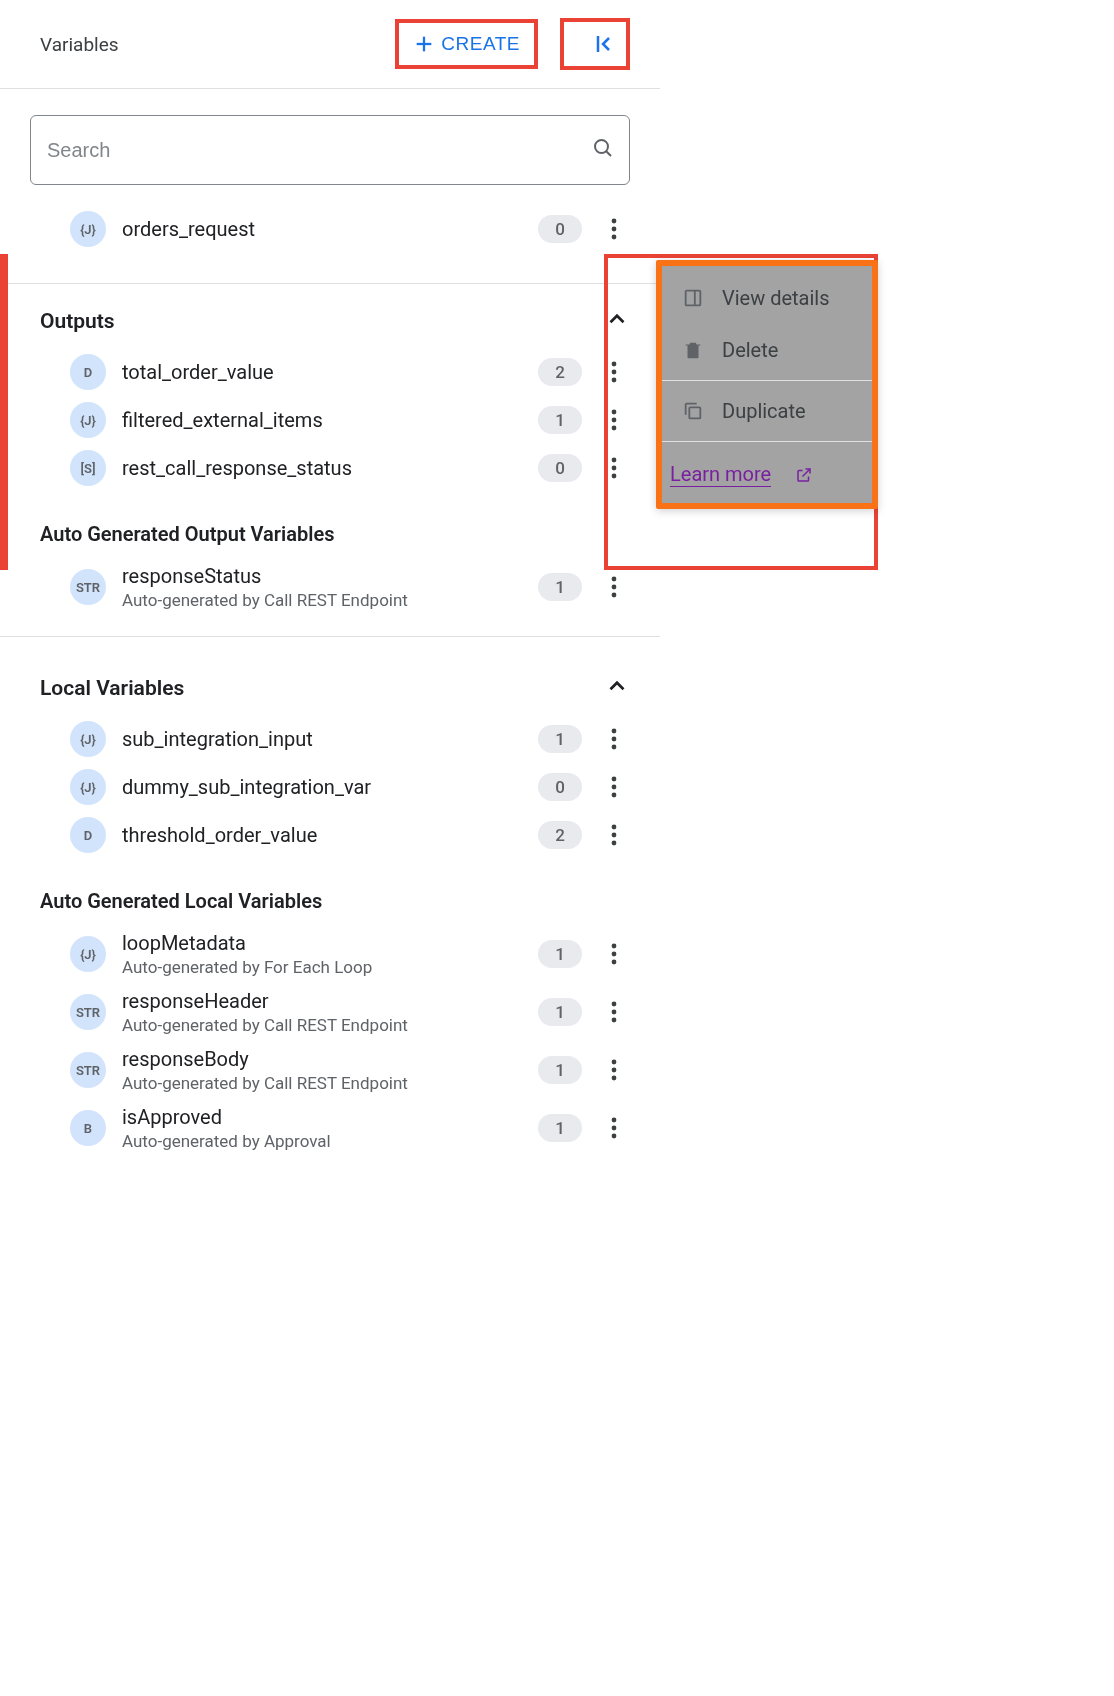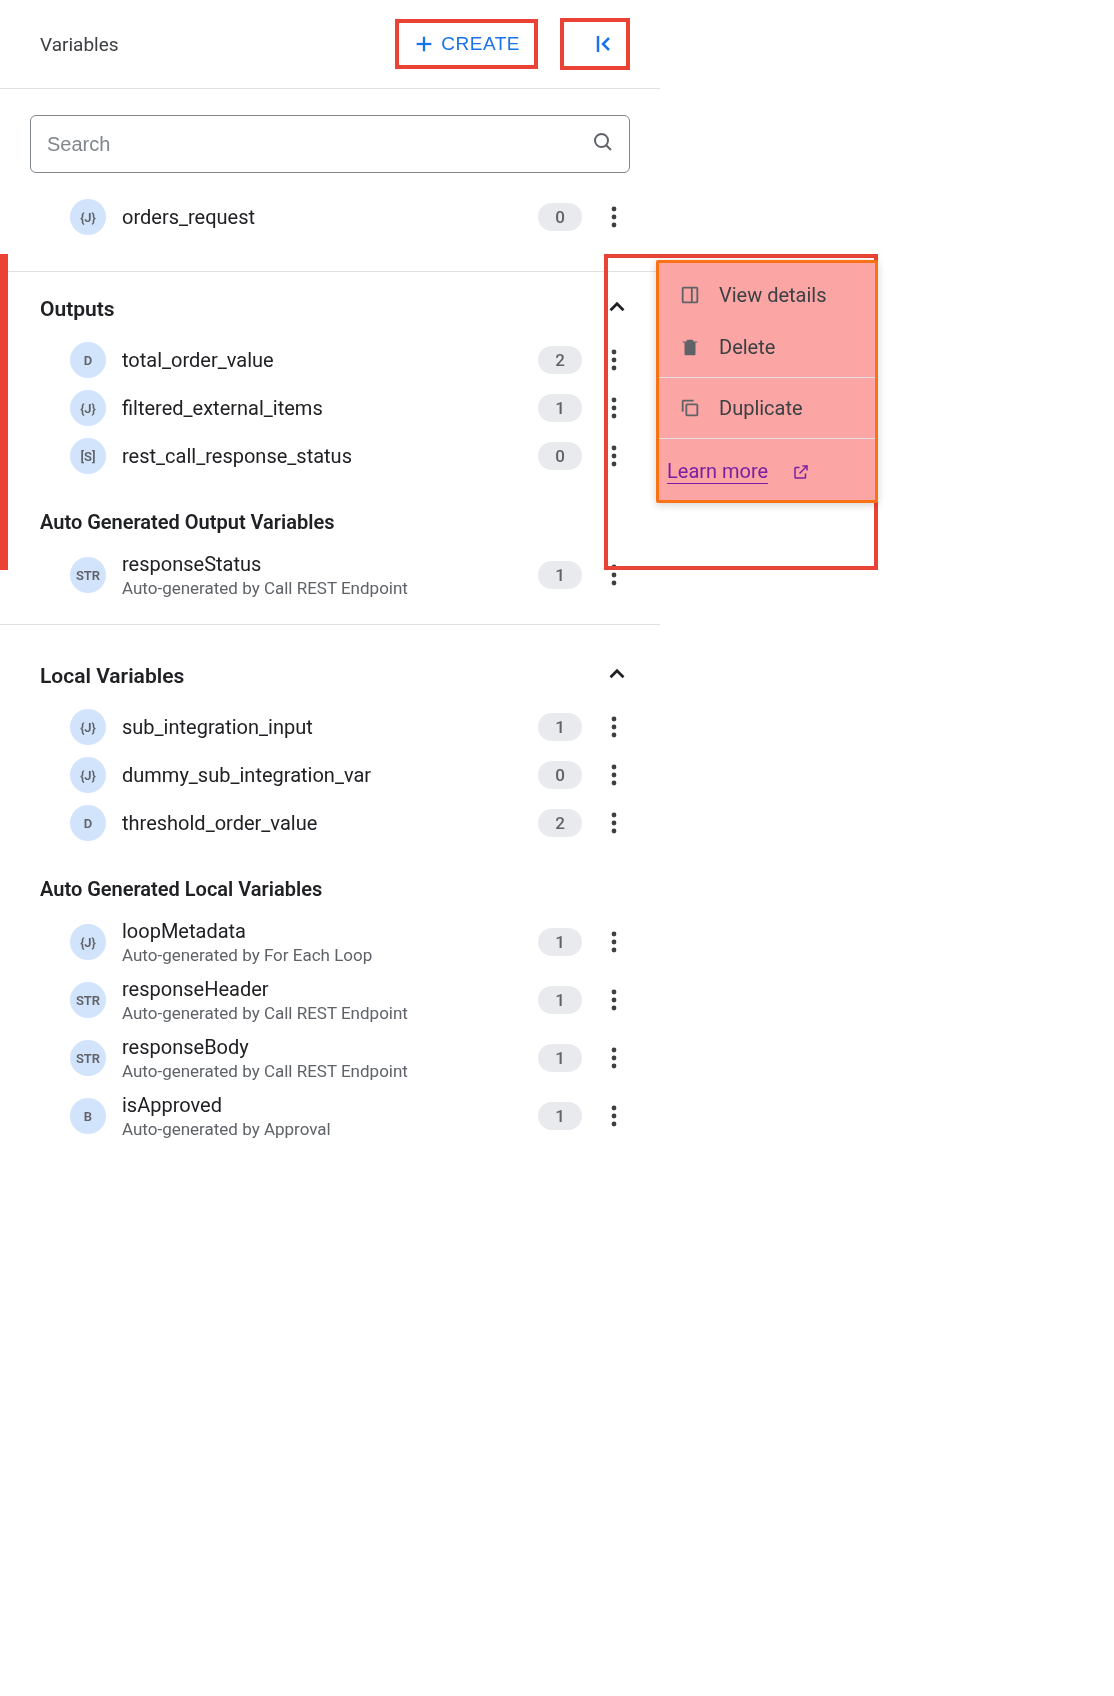--- a/index.html
+++ b/index.html
@@ -55,21 +55,21 @@
   .highlight-box {
     border: 4px solid #ea4335;
   }
   .search-wrap { padding: 26px 30px 10px 30px; }
   .search {
     display: flex;
     align-items: center;
     border: 1px solid #80868b;
     border-radius: 6px;
     padding: 0 14px;
-    height: 58px;
+    height: 70px;
   }
   .search input {
     flex: 1;
     border: none;
     outline: none;
     font-size: 20px;
     background: transparent;
   }
   .search input::placeholder { color: #80868b; }
   .search-icon { color: #5f6368; }
@@ -144,22 +144,22 @@
     color: #3c4043;
   }
   .kebab svg { width: 6px; height: 24px; }
 
   
   .menu {
     position: absolute;
     top: 260px;
     left: 656px;
     width: 222px;
-    background: #fca5a5;
-    border: 3px solid #f97316;
+    background: #a3a3a3;
+    border: 6px solid #f97316;
     box-shadow: 0 2px 8px rgba(0,0,0,0.18);
     border-radius: 2px;
     padding: 6px 0;
     z-index: 10;
   }
   .menu-highlight {
     position: absolute;
     border: 4px solid #ea4335;
     pointer-events: none;
     z-index: 9;

